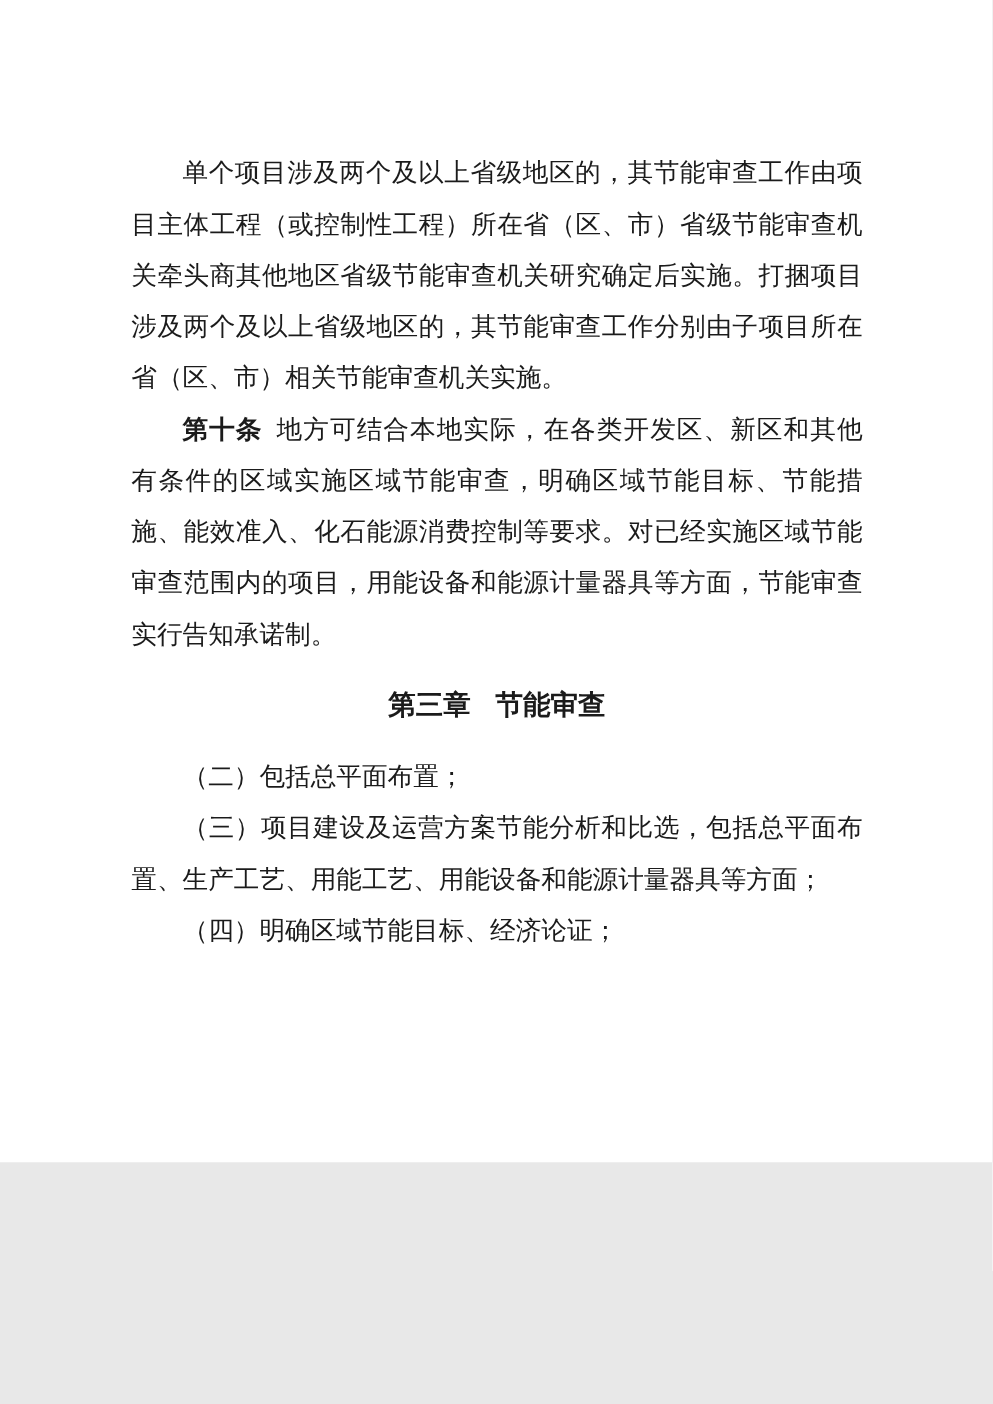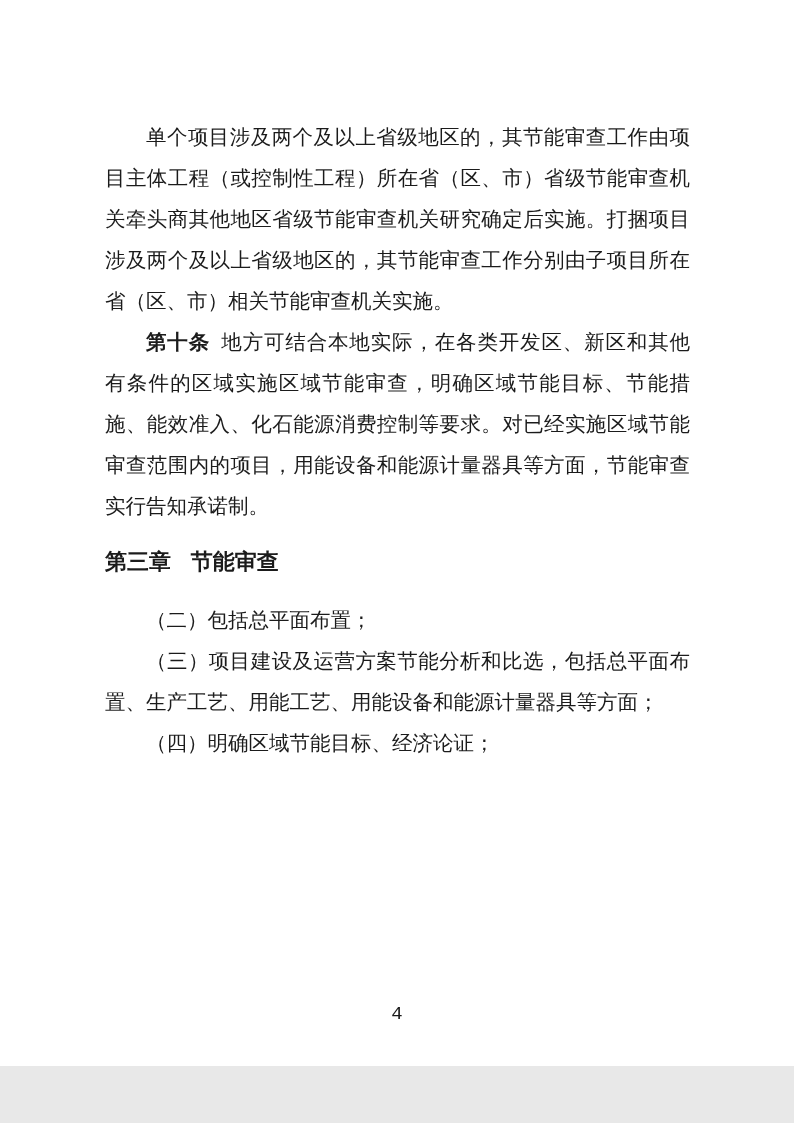--- a/index.html
+++ b/index.html
@@ -3,25 +3,25 @@
 <meta charset="utf-8">
 <style>
   html, body {
     margin: 0;
     padding: 0;
     background: #e8e8e8;
   }
   .page {
     position: relative;
     width: 794px;
-    height: 1066px;
+    height: 930px;
     margin: 0 auto;
     background: #ffffff;
     overflow: hidden;
-    font-family: Liberation Mono, monospace;
+    font-family: Liberation Sans, sans-serif;
     color: #1b1b1b;
   }
   .content {
     position: absolute;
     left: 105px;
     top: 118px;
     width: 585px;
   }
   .para {
     margin: 0;
@@ -33,20 +33,21 @@
   }
   .lead {
     font-weight: bold;
     margin-right: 0.55em;
   }
   .chapter {
     margin: 15px 0 17px 0;
     font-size: 22px;
     font-weight: bold;
     line-height: 41px;
+    text-align: center;
     text-indent: 0;
   }
   .ch-num {
     margin-right: 0.9em;
   }
   .footer {
     position: absolute;
     top: 1000px;
     left: 0;
     width: 100%;

